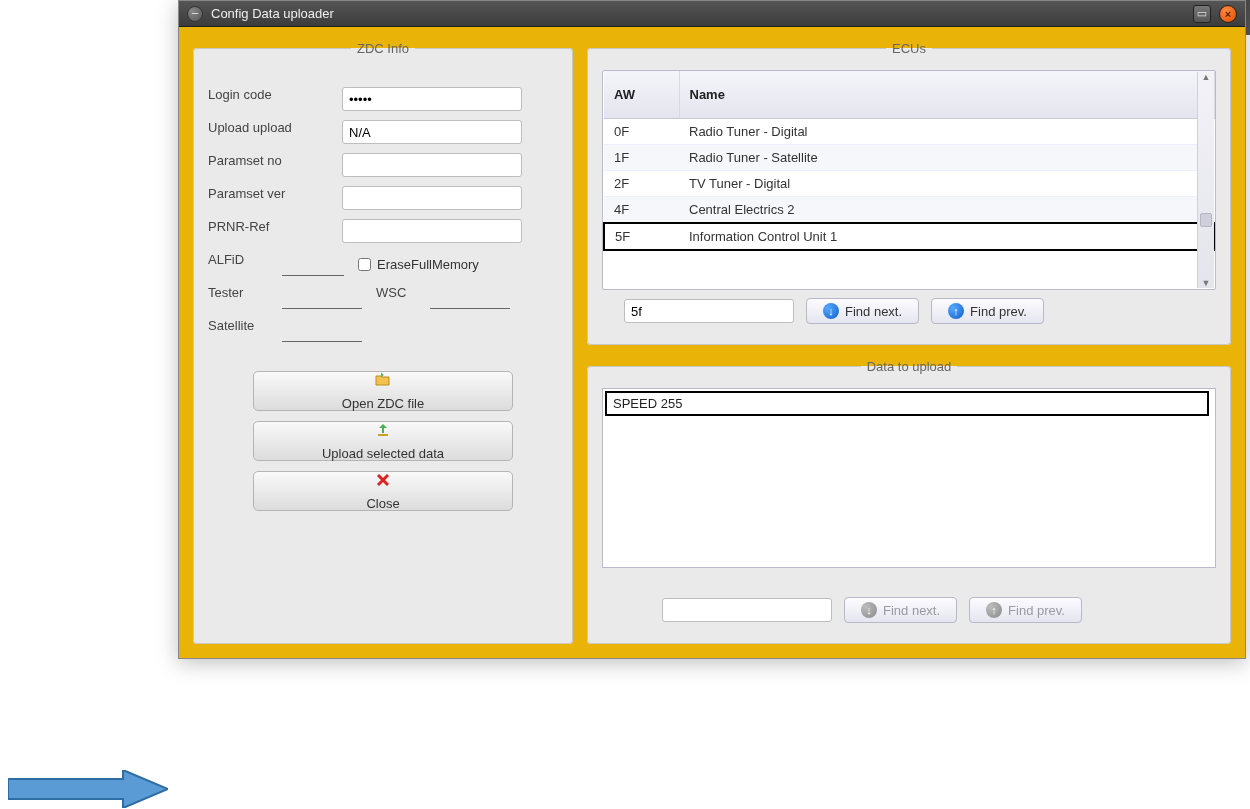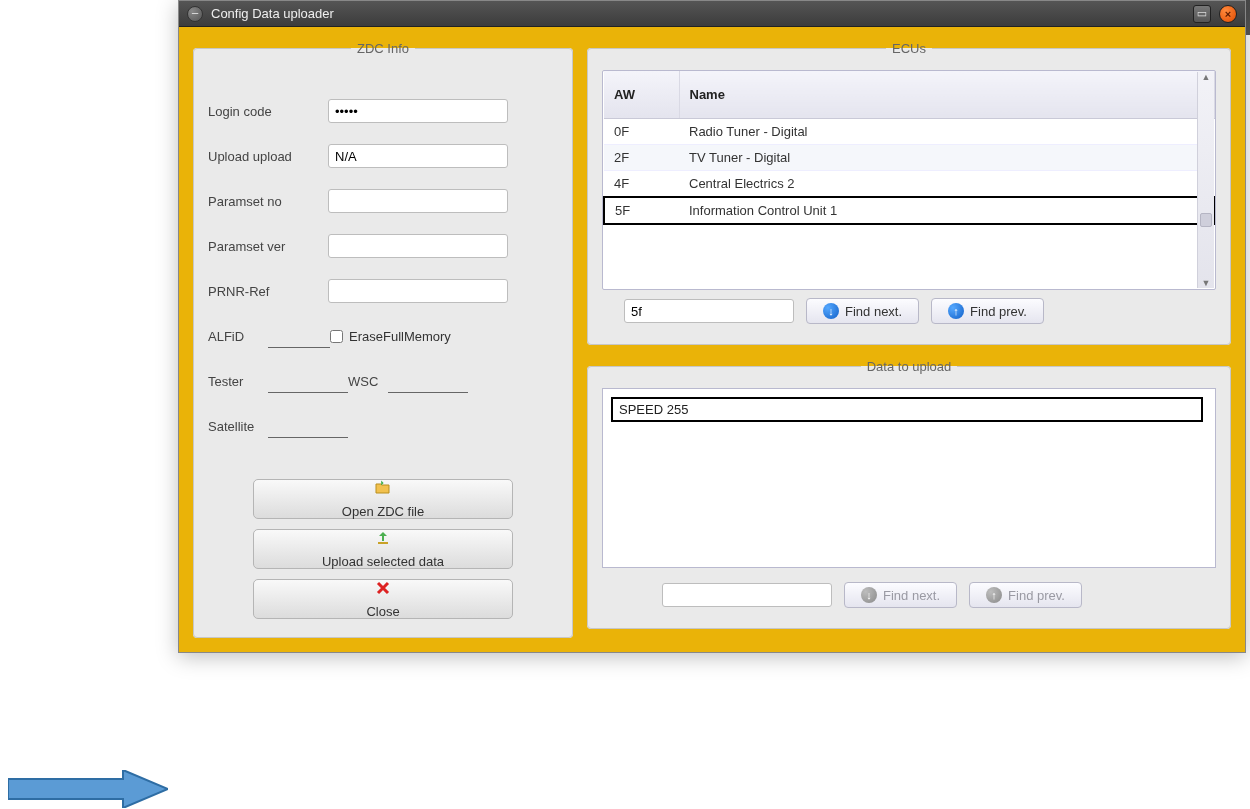--- a/index.html
+++ b/index.html
@@ -68,21 +68,21 @@
     position: relative;
   }
   fieldset.panel > legend {
     padding: 0 6px;
     color: #666;
     font-size: 13px;
     text-align: center;
   }
   .left-col { width: 380px; }
   .right-col { flex:1; display:flex; flex-direction:column; gap:14px; }
-  .form-row { display:flex; align-items:center; margin: 21px 0; }
+  .form-row { display:flex; gap:14px; margin: 9px 0; }
   .form-row label { width: 120px; color:#444; font-size:13px; }
   input[type=text], input[type=password] {
     border: 1px solid #bdbdbd;
     border-radius: 3px;
     height: 24px;
     padding: 2px 6px;
     font-size: 13px;
     background: #fff;
   }
   .w-lg { width: 180px; }
@@ -144,22 +144,22 @@
   }
   .find-btn.disabled { color:#9a9aa3; cursor:default; }
   .circle-icon {
     width:16px; height:16px; border-radius:50%;
     display:inline-flex; align-items:center; justify-content:center;
     background: radial-gradient(circle at 30% 30%, #55a8ff, #1160c8);
     color:#fff; font-size:11px; line-height:1;
   }
   .circle-icon.grey { background: radial-gradient(circle at 30% 30%, #bdbdbd, #8a8a8a); }
   .data-list {
-    background:#fff; border:1px solid #b9b9cf; height:180px; padding:8px;
-    margin-bottom:6px;
+    background:#fff; border:1px solid #b9b9cf; height:180px; padding:2px;
+    margin-bottom:21px;
   }
   .data-item {
     border:2px solid #000; padding:3px 6px; font-size:13px; color:#222;
     display:inline-block; width: calc(100% - 4px);
   }
   .statusbar {
     display:flex; border-top:1px solid #c3c3c3;
     background:#f1f1f1; font-size:13px; color:#222;
   }
   .statusbar .cell { padding:4px 10px; }
@@ -272,20 +272,24 @@
                 <th>AW</th>
                 <th>Name</th>
               </tr>
             </thead>
             <tbody id="ecu-tbody">
                 <tr>
                   <td>0F</td>
                   <td>Radio Tuner - Digital</td>
                 </tr>
                 <tr>
+                  <td>1F</td>
+                  <td>Radio Tuner - Satellite</td>
+                </tr>
+                <tr>
                   <td>2F</td>
                   <td>TV Tuner - Digital</td>
                 </tr>
                 <tr>
                   <td>4F</td>
                   <td>Central Electrics 2</td>
                 </tr>
                 <tr class="selected">
                   <td>5F</td>
                   <td>Information Control Unit 1</td>

